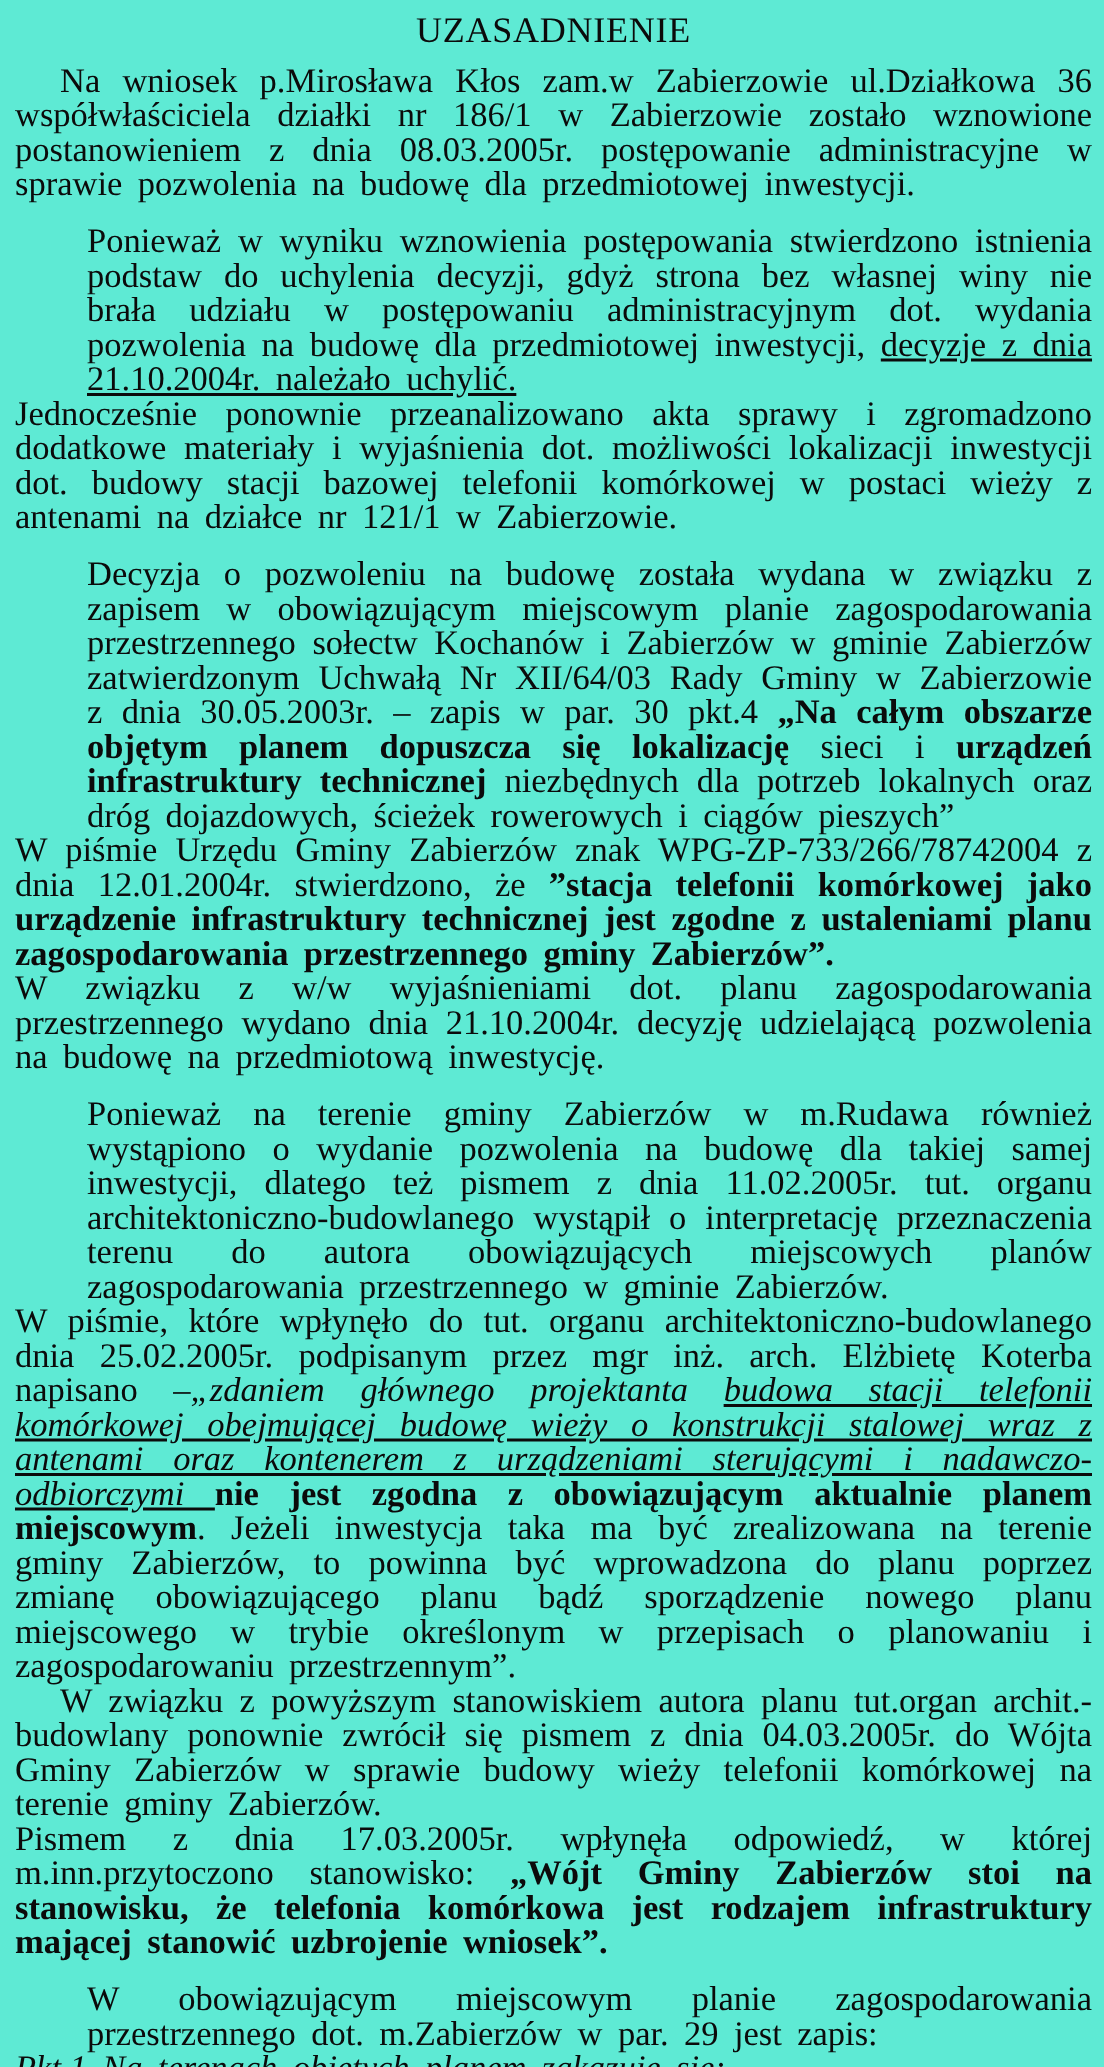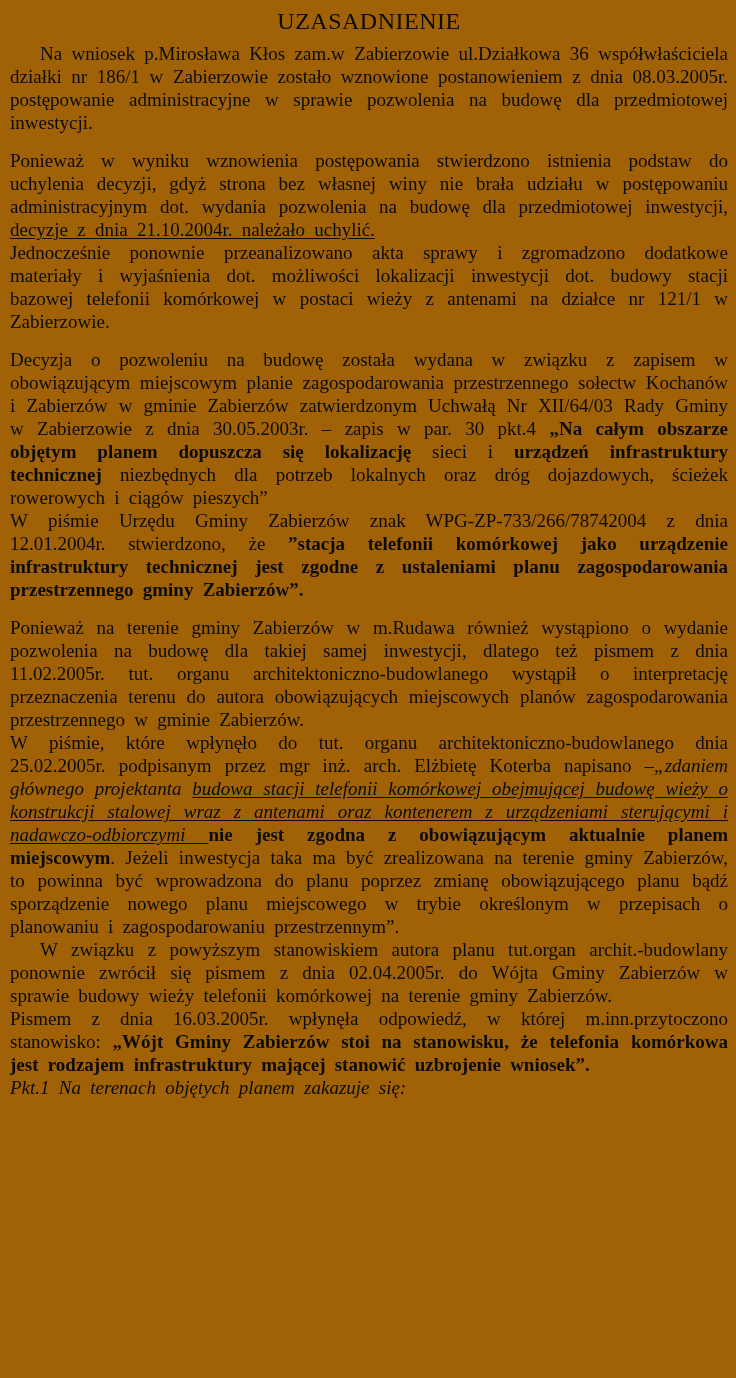--- a/index.html
+++ b/index.html
@@ -12,53 +12,55 @@
     height: 1378px;
     overflow: hidden;
     font-family: "Liberation Serif", serif;
     color: #0b0b0b;
   }
   .page {
     padding: 6px 8px 0 10px;
     box-sizing: border-box;
     width: 736px;
     height: 1378px;
-    background: #a16207;
+    background: #5eead4;
   }
   .doc-title {
     font-size: 24px;
     font-weight: normal;
     letter-spacing: 0.5px;
     text-align: center;
     margin: 2px 0 7px 0;
     font-family: "Liberation Serif", serif;
   }
   .para {
     margin: 0;
-    font-size: 19px;
+    font-size: 23px;
     line-height: 23px;
     text-align: justify;
     word-spacing: 4.5px;
   }
   .para.indent { text-indent: 30px; }
-  .para.gap { margin-top: 15px; }
+  .para.gap { margin-top: 15px; margin-left: 48px; }
   .b { font-weight: bold; }
   .i { font-style: italic; }
   .u { text-decoration: underline; text-underline-offset: 2px; }
 </style>
 </head>
 <body>
 
 <div class="page">
   <h1 class="doc-title">UZASADNIENIE</h1>
   <div>
       <p class="para indent"><span>Na wniosek p.Mirosława Kłos zam.w Zabierzowie ul.Działkowa 36 współwłaściciela działki nr 186/1 w Zabierzowie zostało wznowione postanowieniem z dnia 08.03.2005r. postępowanie administracyjne w sprawie pozwolenia na budowę dla przedmiotowej inwestycji.</span></p>
       <p class="para gap"><span>Ponieważ w wyniku wznowienia postępowania stwierdzono istnienia podstaw do uchylenia decyzji, gdyż strona bez własnej winy nie brała udziału w postępowaniu administracyjnym dot. wydania pozwolenia na budowę dla przedmiotowej inwestycji, </span><span class="u">decyzje z dnia 21.10.2004r. należało uchylić.</span></p>
       <p class="para"><span>Jednocześnie ponownie przeanalizowano akta sprawy i zgromadzono dodatkowe materiały i wyjaśnienia dot. możliwości lokalizacji inwestycji dot. budowy stacji bazowej telefonii komórkowej w postaci wieży z antenami na działce nr 121/1 w Zabierzowie.</span></p>
       <p class="para gap"><span>Decyzja o pozwoleniu na budowę została wydana w związku z zapisem w obowiązującym miejscowym planie zagospodarowania przestrzennego sołectw Kochanów i Zabierzów w gminie Zabierzów zatwierdzonym Uchwałą Nr XII/64/03 Rady Gminy w Zabierzowie z dnia 30.05.2003r. – zapis w par. 30 pkt.4 </span><span class="b">„Na całym obszarze objętym planem dopuszcza się lokalizację</span><span> sieci i </span><span class="b">urządzeń infrastruktury technicznej</span><span> niezbędnych dla potrzeb lokalnych oraz dróg dojazdowych, ścieżek rowerowych i ciągów pieszych”</span></p>
       <p class="para"><span>W piśmie Urzędu Gminy Zabierzów znak WPG-ZP-733/266/78742004 z dnia 12.01.2004r. stwierdzono, że </span><span class="b">”stacja telefonii komórkowej jako urządzenie infrastruktury technicznej jest zgodne z ustaleniami planu zagospodarowania przestrzennego gminy Zabierzów”.</span></p>
+      <p class="para"><span>W związku z w/w wyjaśnieniami dot. planu zagospodarowania przestrzennego wydano dnia 21.10.2004r. decyzję udzielającą pozwolenia na budowę na przedmiotową inwestycję.</span></p>
       <p class="para gap"><span>Ponieważ na terenie gminy Zabierzów w m.Rudawa również wystąpiono o wydanie pozwolenia na budowę dla takiej samej inwestycji, dlatego też pismem z dnia 11.02.2005r. tut. organu architektoniczno-budowlanego wystąpił o interpretację przeznaczenia terenu do autora obowiązujących miejscowych planów zagospodarowania przestrzennego w gminie Zabierzów.</span></p>
       <p class="para"><span>W piśmie, które wpłynęło do tut. organu architektoniczno-budowlanego dnia 25.02.2005r. podpisanym przez mgr inż. arch. Elżbietę Koterba napisano –</span><span class="i">„zdaniem głównego projektanta </span><span class="i u">budowa stacji telefonii komórkowej obejmującej budowę wieży o konstrukcji stalowej wraz z antenami oraz kontenerem z urządzeniami sterującymi i nadawczo-odbiorczymi </span><span class="b">nie jest zgodna z obowiązującym aktualnie planem miejscowym</span><span>. Jeżeli inwestycja taka ma być zrealizowana na terenie gminy Zabierzów, to powinna być wprowadzona do planu poprzez zmianę obowiązującego planu bądź sporządzenie nowego planu miejscowego w trybie określonym w przepisach o planowaniu i zagospodarowaniu przestrzennym”.</span></p>
-      <p class="para indent"><span>W związku z powyższym stanowiskiem autora planu tut.organ archit.-budowlany ponownie zwrócił się pismem z dnia 02.04.2005r. do Wójta Gminy Zabierzów w sprawie budowy wieży telefonii komórkowej na terenie gminy Zabierzów.</span></p>
-      <p class="para"><span>Pismem z dnia 16.03.2005r. wpłynęła odpowiedź, w której m.inn.przytoczono stanowisko: </span><span class="b">„Wójt Gminy Zabierzów stoi na stanowisku, że telefonia komórkowa jest rodzajem infrastruktury mającej stanowić uzbrojenie wniosek”.</span></p>
+      <p class="para indent"><span>W związku z powyższym stanowiskiem autora planu tut.organ archit.-budowlany ponownie zwrócił się pismem z dnia 04.03.2005r. do Wójta Gminy Zabierzów w sprawie budowy wieży telefonii komórkowej na terenie gminy Zabierzów.</span></p>
+      <p class="para"><span>Pismem z dnia 17.03.2005r. wpłynęła odpowiedź, w której m.inn.przytoczono stanowisko: </span><span class="b">„Wójt Gminy Zabierzów stoi na stanowisku, że telefonia komórkowa jest rodzajem infrastruktury mającej stanowić uzbrojenie wniosek”.</span></p>
+      <p class="para gap"><span>W obowiązującym miejscowym planie zagospodarowania przestrzennego dot. m.Zabierzów w par. 29 jest zapis:</span></p>
       <p class="para"><span class="i">Pkt.1 Na terenach objętych planem zakazuje się:</span></p>
     </div>
 </div>
 
 </body></html>

